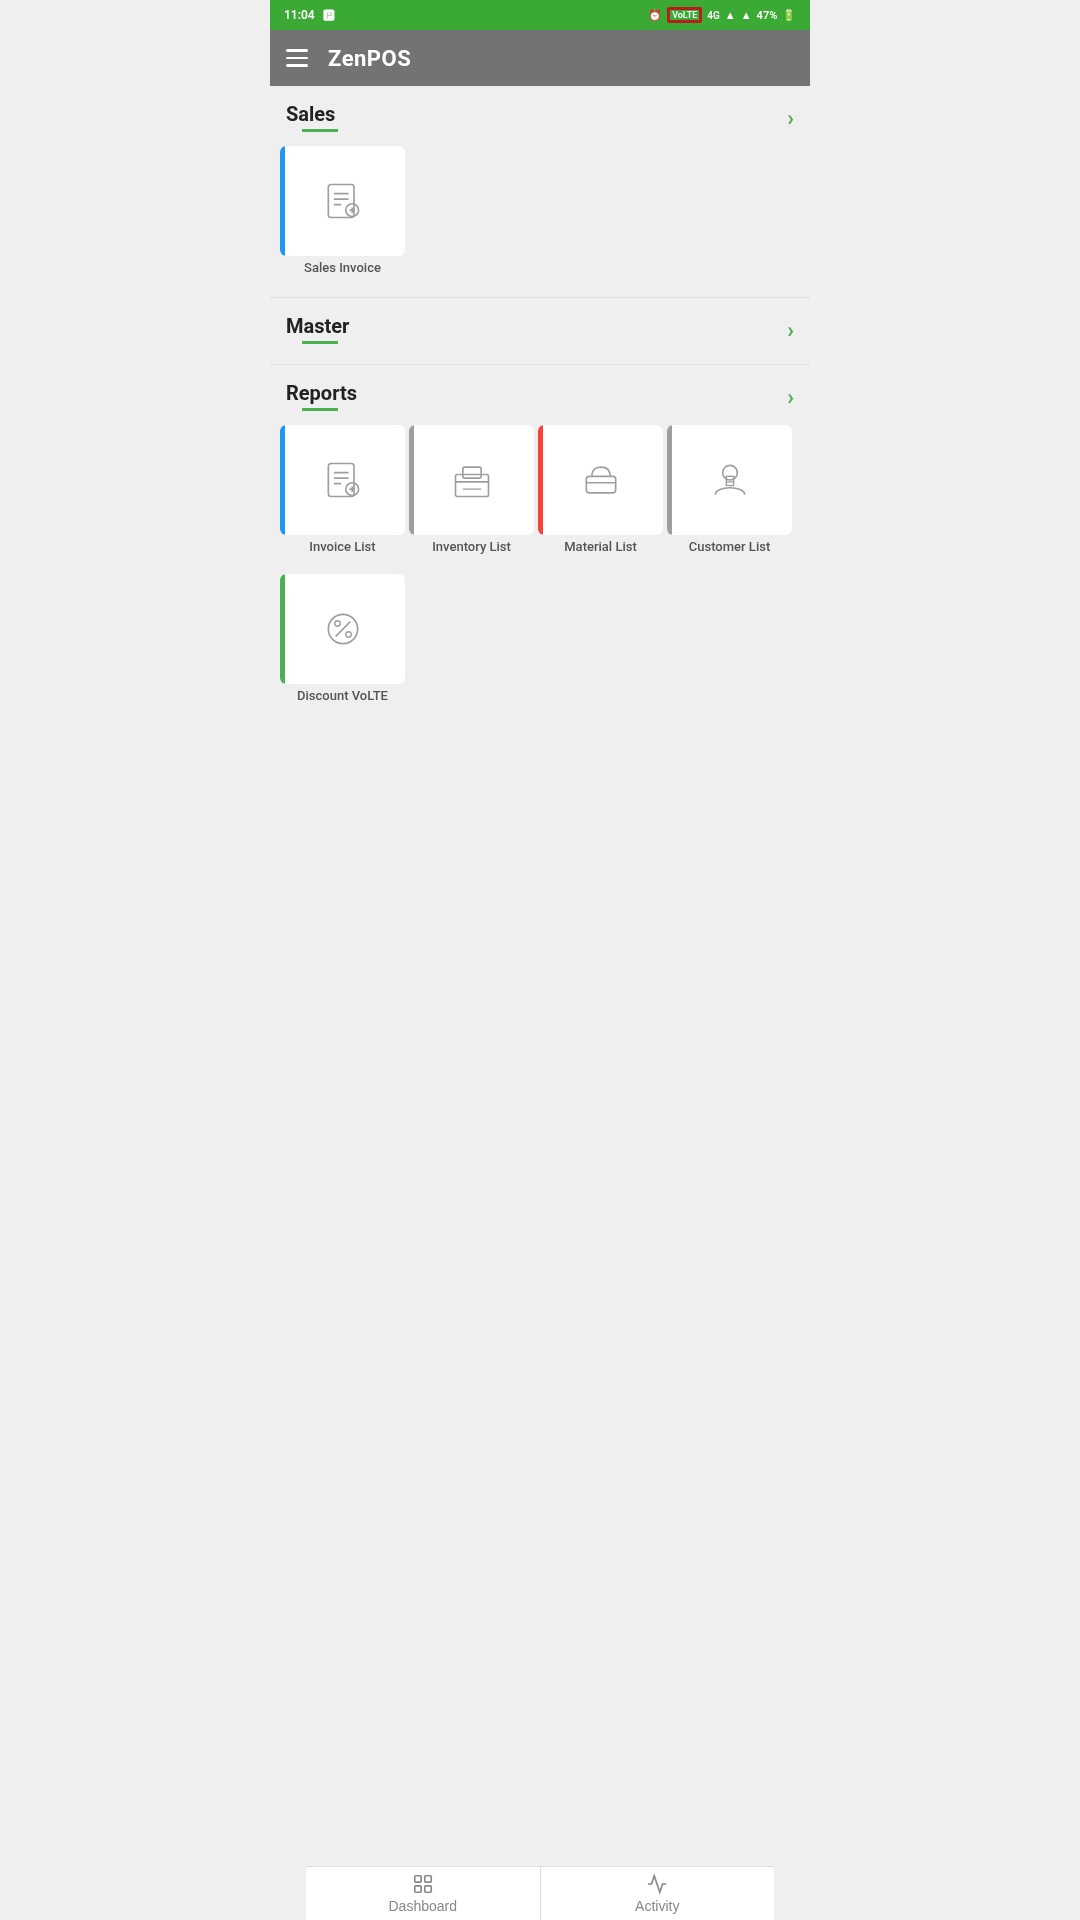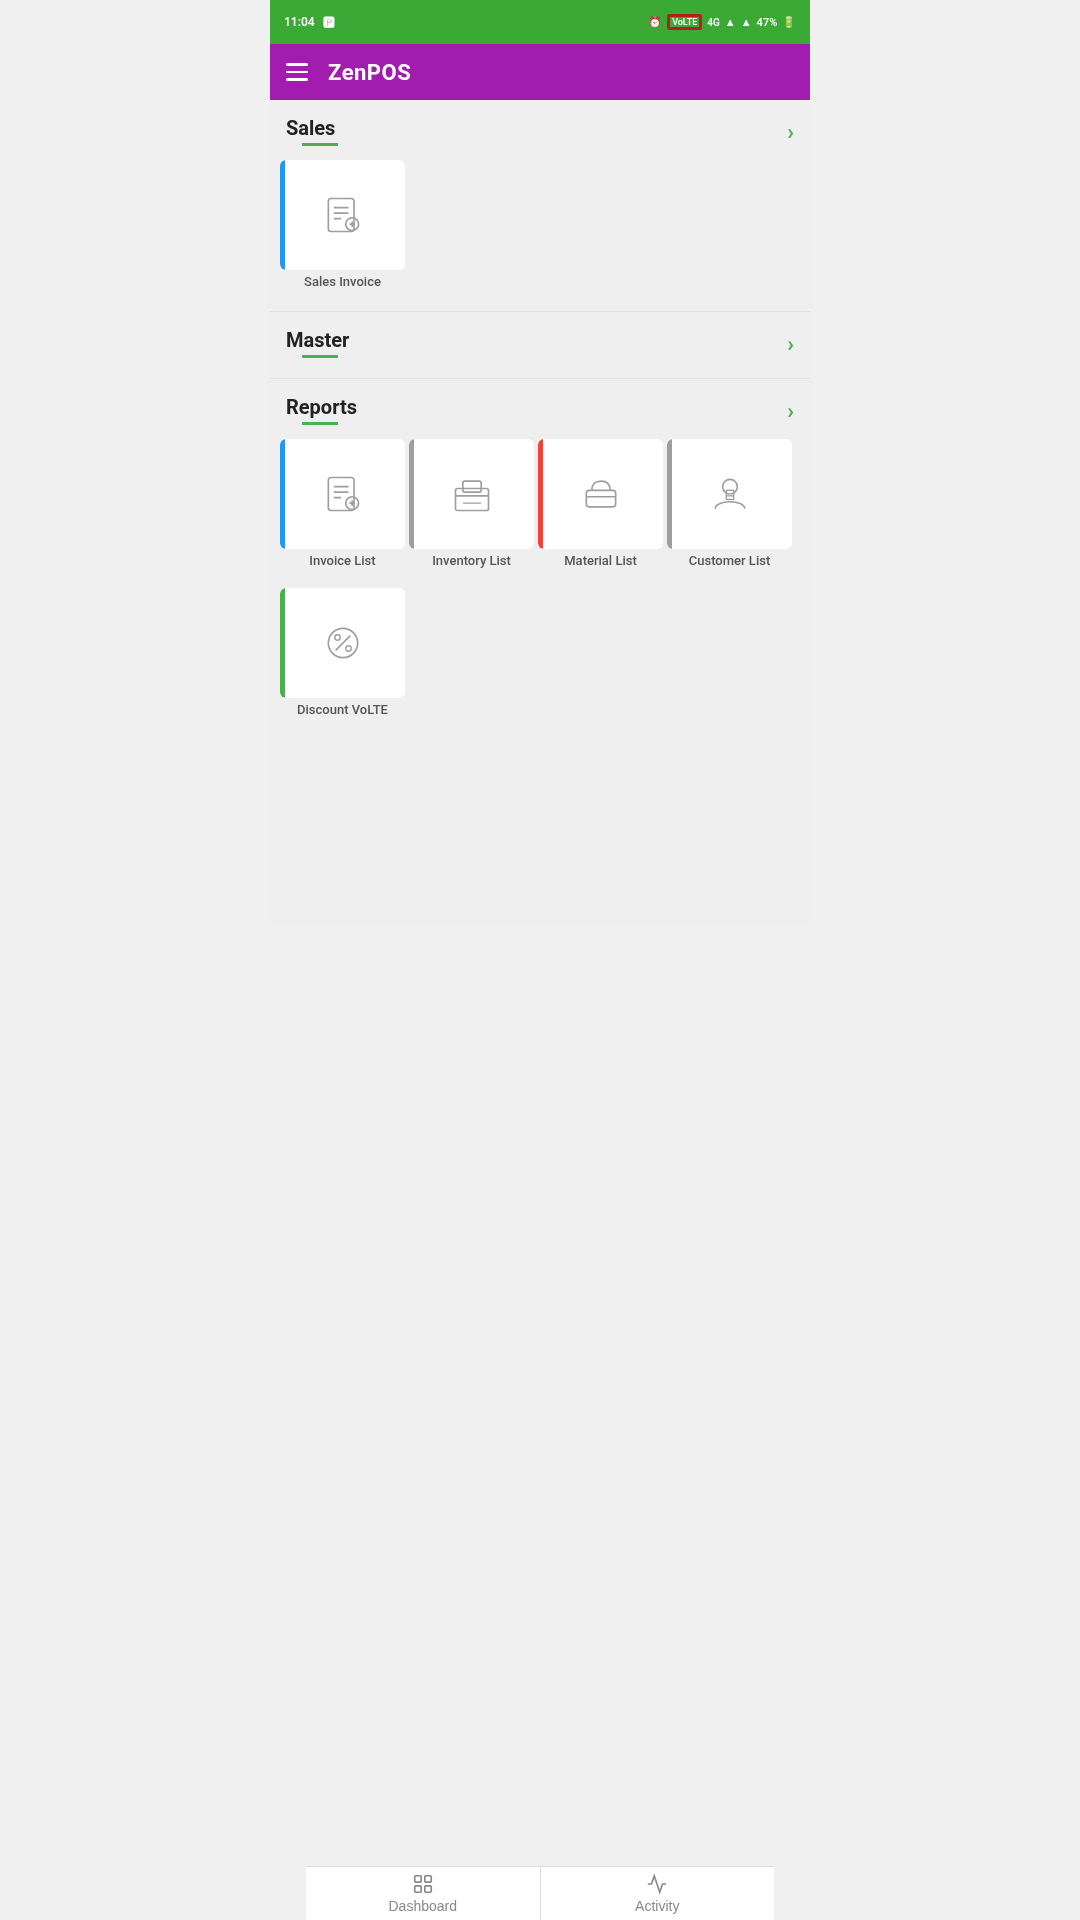--- a/index.html
+++ b/index.html
@@ -14,32 +14,32 @@
       position: relative;
       overflow-x: hidden;
     }
 
     
     .status-bar {
       background: #3aaa35;
       color: white;
       font-size: 12px;
       font-weight: 600;
-      padding: 22px 14px;
+      padding: 15px 14px;
       display: flex;
       justify-content: space-between;
       align-items: center;
       height: 26px;
     }
     .status-bar-left { display: flex; align-items: center; gap: 8px; }
     .status-bar-right { display: flex; align-items: center; gap: 5px; font-size: 11px; }
 
     
     .app-bar {
-      background: #a21caf;
+      background: #737373;
       color: white;
       display: flex;
       align-items: center;
       padding: 0 16px;
       height: 56px;
       gap: 20px;
     }
     .hamburger {
       display: flex;
       flex-direction: column;

